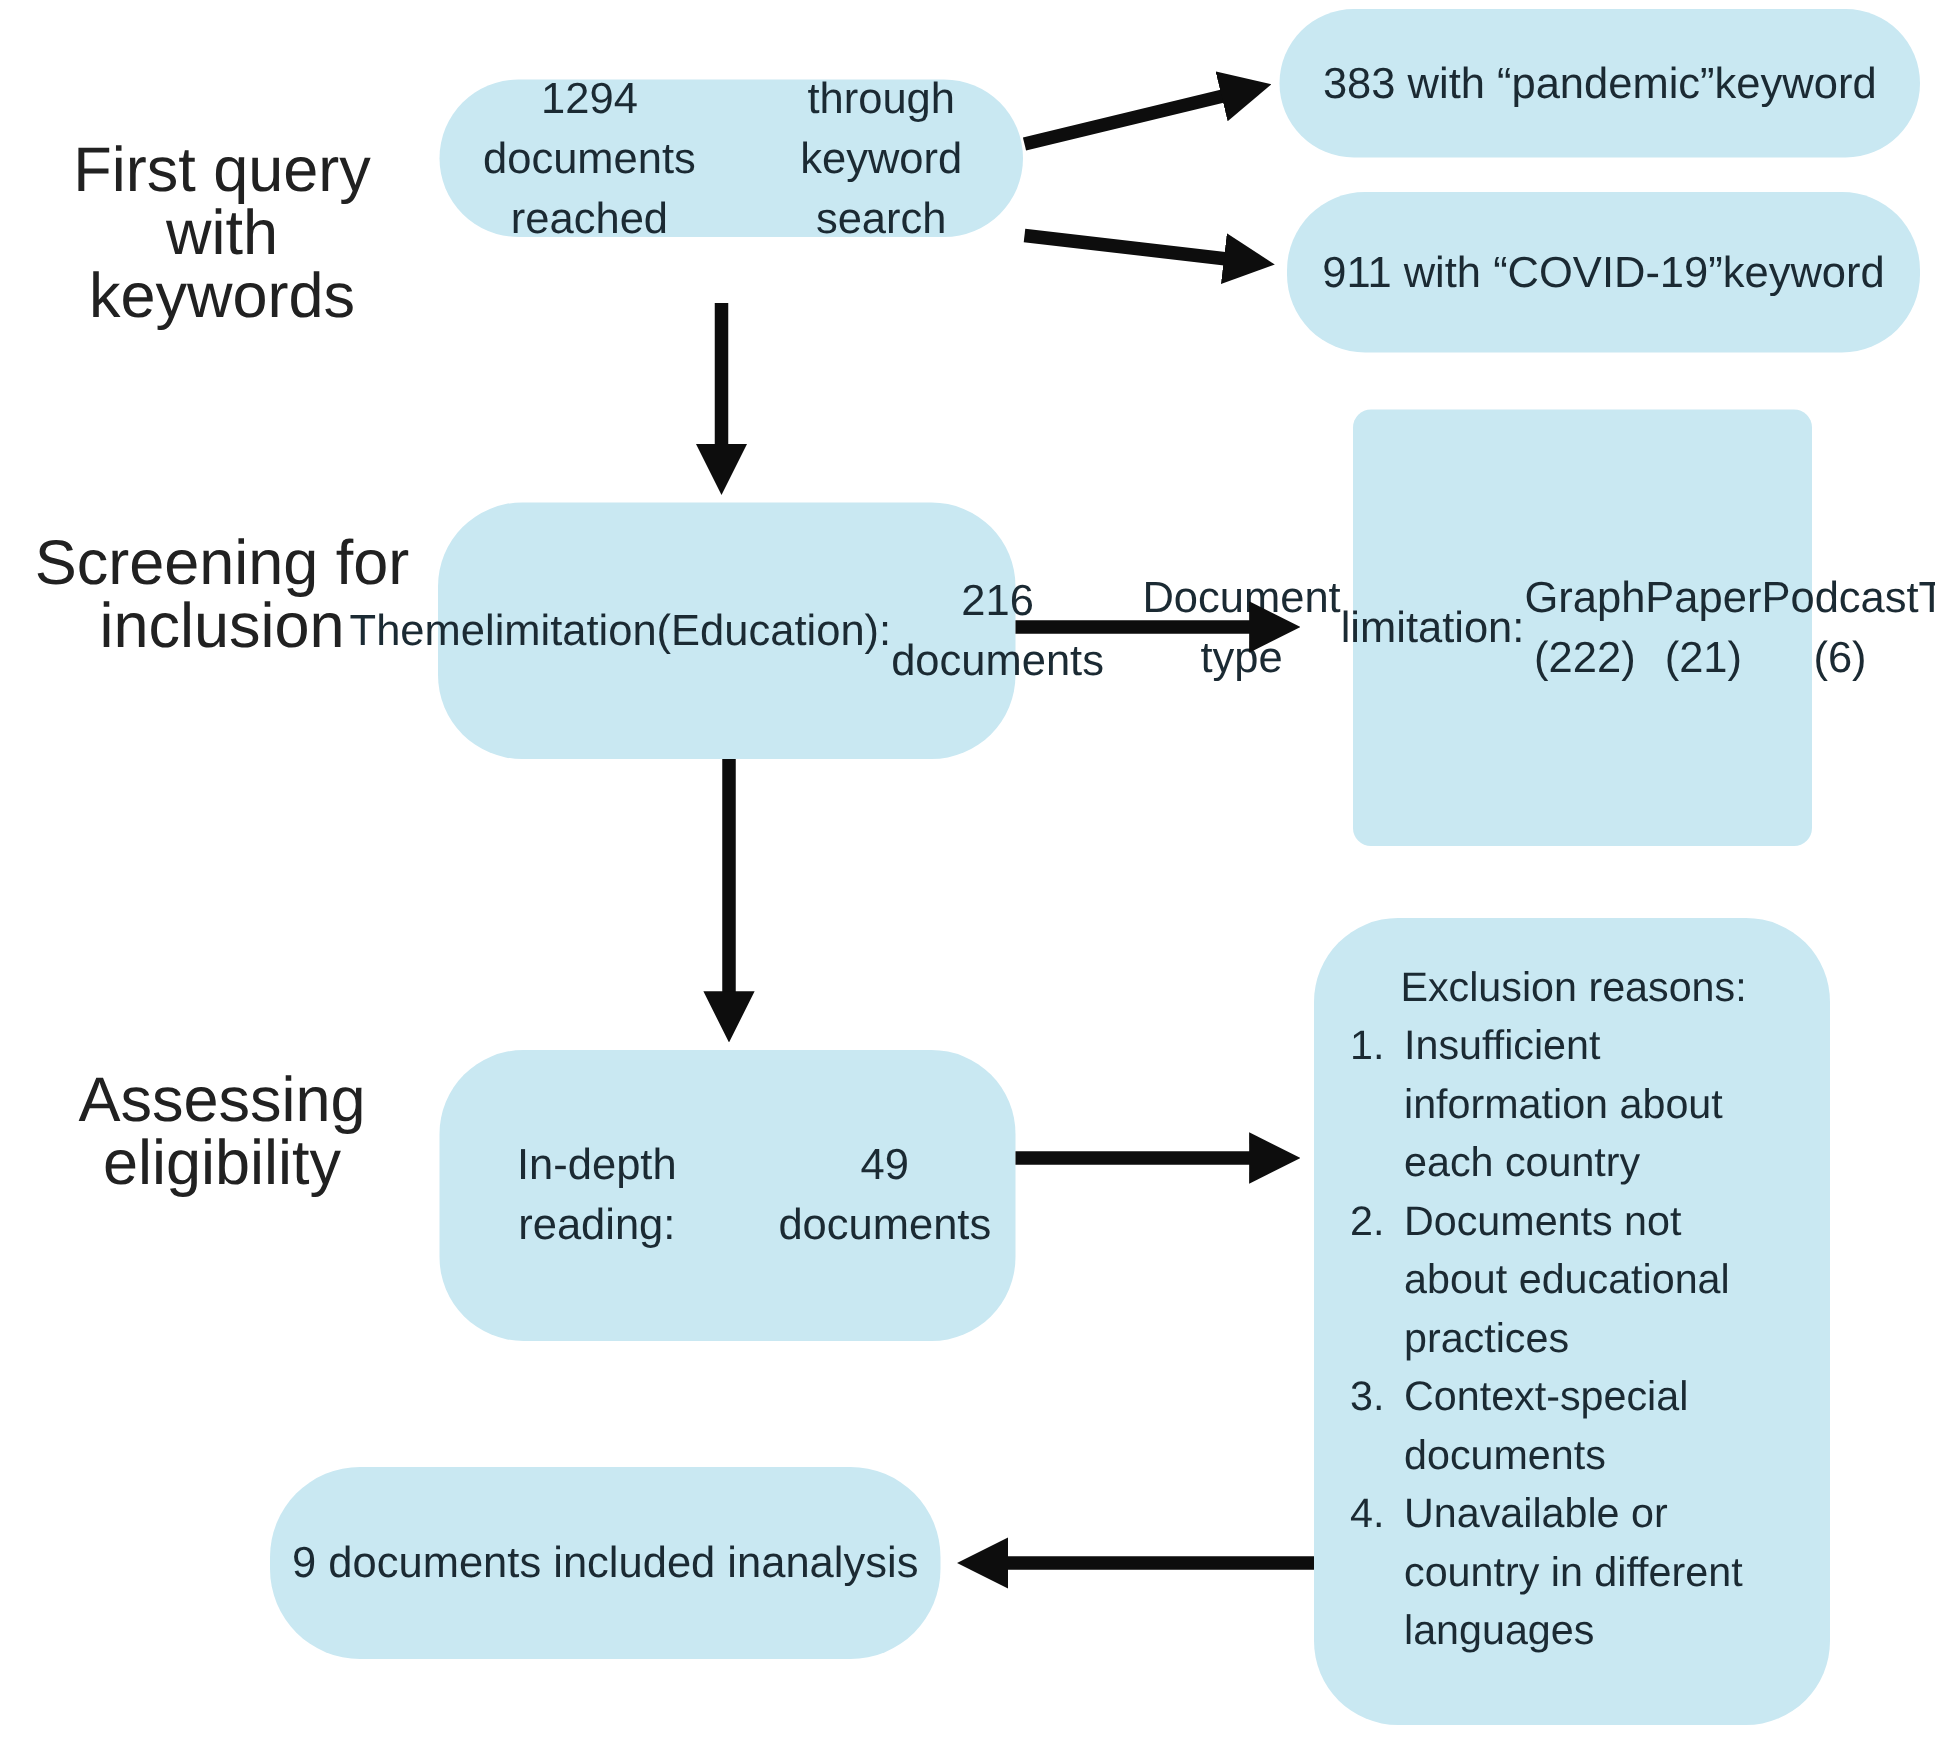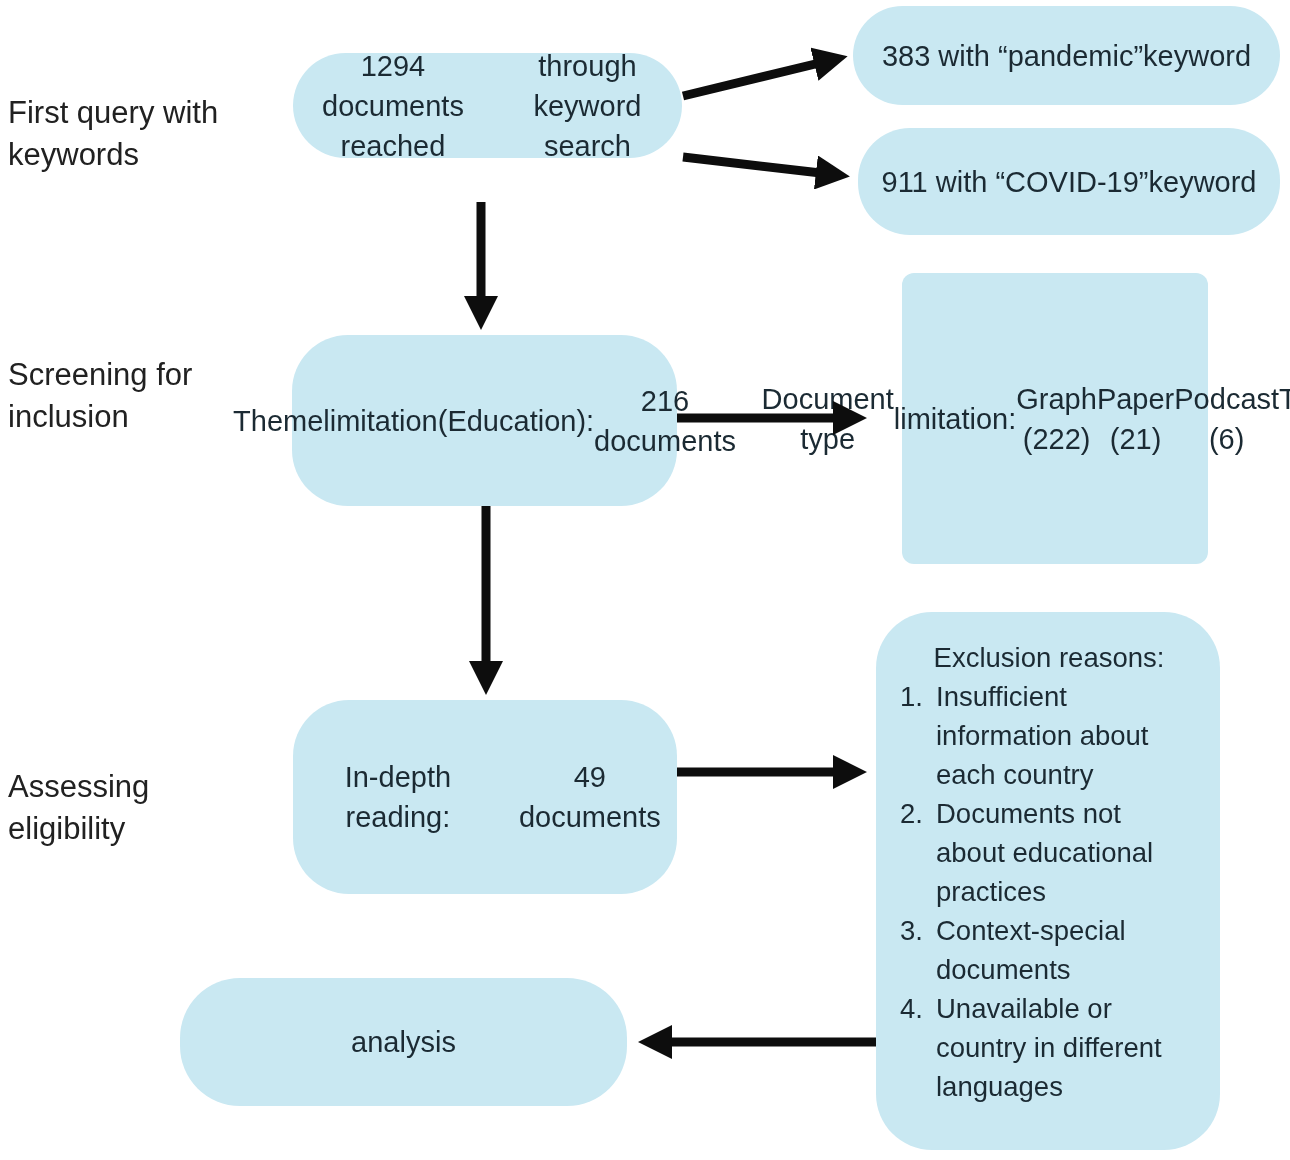--- a/index.html
+++ b/index.html
@@ -13,22 +13,23 @@
   .canvas{
     position:relative;
     width:1290px;height:1160px;
     background:var(--background);
     font-family:"Liberation Sans","DejaVu Sans",sans-serif;
     overflow:hidden;
   }
   .stage-label{
     position:absolute;
     width:280px;
+    text-align:center;
     color:var(--label-text);
-    font-size:31px;
+    font-size:42px;
     line-height:42px;
     font-weight:400;
   }
   .stage-label span{display:block;}
   .node{
     position:absolute;
     background:var(--box-fill);
     color:var(--box-text);
     display:flex;
     flex-direction:row;
@@ -73,21 +74,21 @@
 <div class="canvas">
 
   <div class="stage-label" style="left:8px;top:92px;">
     <span>First query with</span>
     <span>keywords</span>
   </div>
   <div class="stage-label" style="left:8px;top:354px;">
     <span>Screening for</span>
     <span>inclusion</span>
   </div>
-  <div class="stage-label" style="left:8px;top:766px;">
+  <div class="stage-label" style="left:8px;top:712px;">
     <span>Assessing</span>
     <span>eligibility</span>
   </div>
 
   <div class="node node-a">
     <span>1294 documents reached</span>
     <span>through keyword search</span>
   </div>
 
   <div class="node node-b">
@@ -149,20 +150,21 @@
       <span class="xl-num">4.</span>
       <span class="xl-lines">
         <span>Unavailable or</span>
         <span>country in different</span>
         <span>languages</span>
       </span>
     </div>
   </div>
 
   <div class="node node-h">
+    <span>9 documents included in</span>
     <span>analysis</span>
   </div>
 
   <svg class="arrows" viewBox="0 0 1290 1160">
     <defs>
       <marker id="ah" viewBox="0 0 10 10" refX="6.5" refY="5" markerWidth="3.8" markerHeight="3.8" orient="auto" markerUnits="strokeWidth">
         <path d="M0 0 L10 5 L0 10 z"></path>
       </marker>
     </defs>
     <line x1="683" y1="96" x2="836" y2="59" marker-end="url(#ah)"></line>

